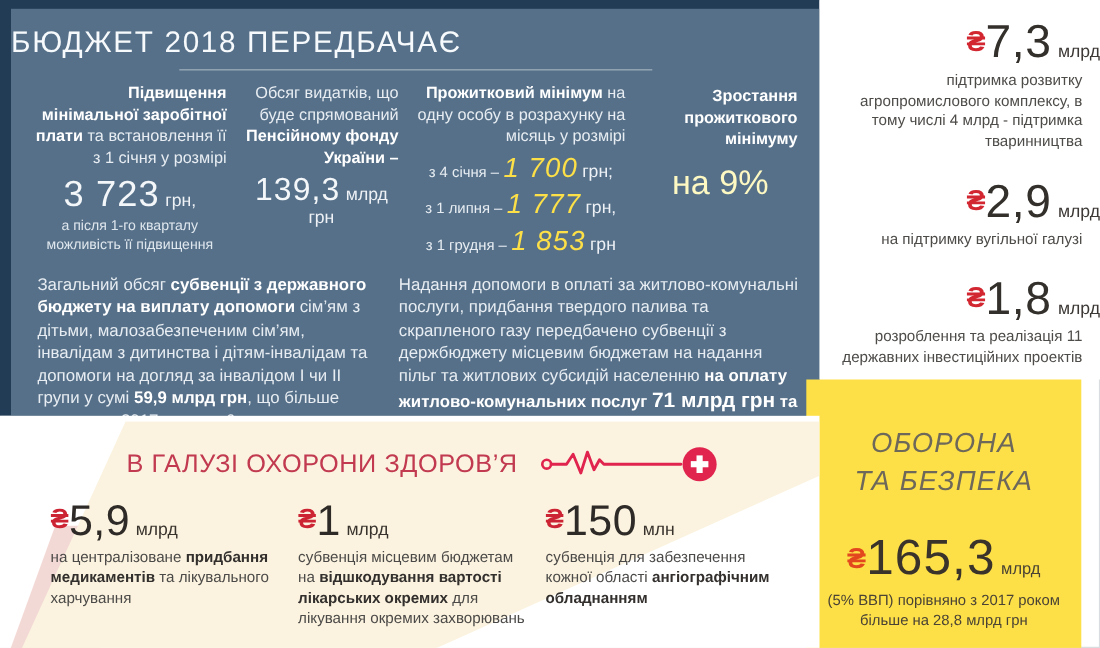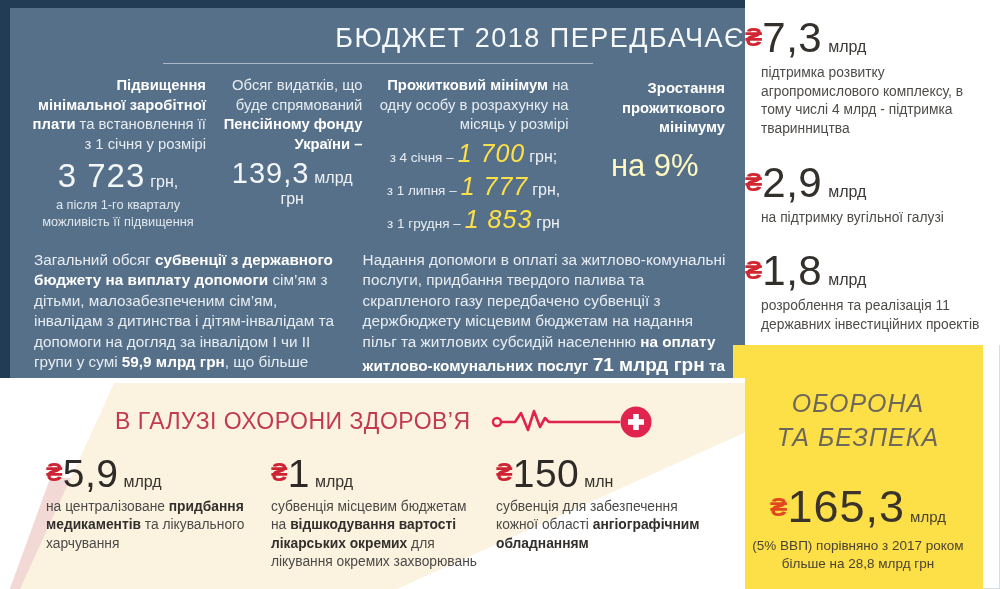--- a/index.html
+++ b/index.html
@@ -3,21 +3,21 @@
 <meta charset="utf-8">
 <style>
   * { margin:0; padding:0; box-sizing:border-box; }
   html,body { width:1000px; height:589px; }
   body { font-family:"Liberation Sans","DejaVu Sans",sans-serif; background:#ffffff; position:relative; overflow:hidden; }
   .stage { position:absolute; inset:0; box-shadow: inset 0 0 0 1px #d9dde0; background:#fff; }
 
   
   .navy-frame { position:absolute; left:0; top:0; width:745px; height:378px; background:#223c55; }
   .blue-panel { position:absolute; left:10px; top:8px; width:735px; height:370px; background:#567089; color:#fff; }
-  .main-title { text-align:right; padding-top:15px; font-size:27px; font-weight:400; letter-spacing:1.5px; color:#f7fafc; }
+  .main-title { text-align:left; padding-top:15px; font-size:27px; font-weight:400; letter-spacing:1.5px; color:#f7fafc; }
   .title-underline { width:430px; height:1px; background:#a9b8c4; margin:9px auto 0 auto; }
 
   .row1 { display:flex; padding:12px 12px 0 12px; }
   .row1 .col { text-align:center; padding:0 8px; }
   .c1 { width:27%; } .c2 { width:22%; } .c3 { width:29%; } .c4 { width:22%; }
   .b { font-weight:bold; color:#ffffff; }
   .r { font-weight:normal; color:#e7edf2; }
   .mix { font-size:14.8px; line-height:1.32;text-align:right; }
   .bigline { margin-top:3px; }
   .num34 { font-size:33px; font-weight:400; color:#f4f7f9; letter-spacing:1px; }
@@ -30,21 +30,21 @@
   .lm-suf { font-size:16px; color:#eef2f6; }
   .big-growth { font-size:31px; font-weight:400; color:#fef9c3; margin-top:10px; }
   .c4 .mix { margin-top:3px; }
 
   .row2 { display:flex; padding:16px 14px 0 24px; }
   .block-families { width:46%; font-size:15.3px; line-height:1.34; text-align:left; padding-right:14px; }
   .block-housing  { width:54%; font-size:15.3px; line-height:1.34; text-align:left; padding-left:8px; }
   .bigamt { font-size:19px; font-weight:bold; color:#fff; }
 
   
-  .sidebar { position:absolute; left:745px; top:0; width:255px; height:345px; background:#fff; text-align:left; }
+  .sidebar { position:absolute; left:745px; top:0; width:255px; height:345px; background:#fff; text-align:right; }
   .sb-item { padding-top:14px; }
   .sb-item + .sb-item { padding-top:20px; }
   .amt-line { white-space:nowrap; }
   .uah { font-size:26px; font-weight:bold; vertical-align:6px; }
   .uah-red { color:#d22731; }
   .uah-orange { color:#e2471d; }
   .amt-num { font-size:42px; font-weight:400; color:#332f2b; letter-spacing:0.5px; }
   .amt-unit { font-size:16px; color:#3c3835; margin-left:6px; }
   .sb-desc { font-size:13.8px; color:#4e4c49; line-height:1.35; padding:2px 16px 0 16px; }
 

